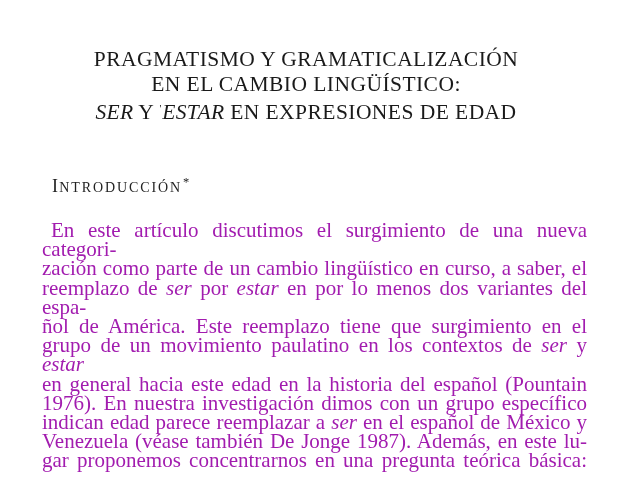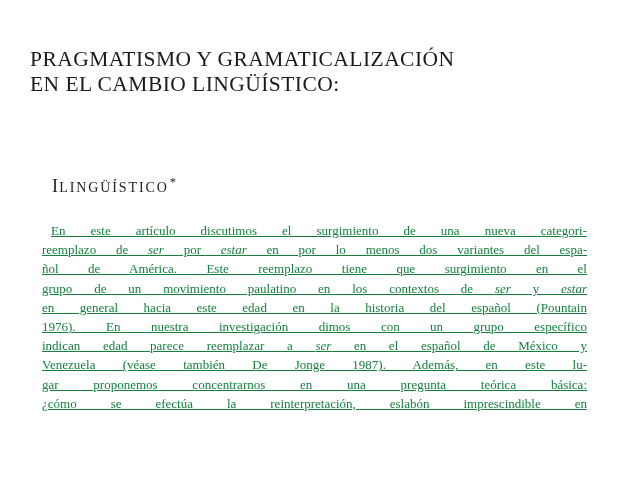--- a/index.html
+++ b/index.html
@@ -16,20 +16,21 @@
     position: absolute;
     inset: 0;
     background: #ffffff;
   }
   
   .title {
     position: absolute;
     left: 30px;
     top: 47px;
     width: 552px;
+    text-align: center;
     font-size: 21.5px;
     line-height: 24.5px;
     letter-spacing: 0.45px;
     color: #1a1a1a;
   }
   .title .line { white-space: nowrap; }
   .title i { font-style: italic; letter-spacing: 0.3px; }
   .stray {
     font-size: 0.5em;
     vertical-align: 0.62em;
@@ -57,53 +58,53 @@
     vertical-align: 0.5em;
     letter-spacing: 0;
     margin-left: 1px;
   }
   
   .para {
     position: absolute;
     left: 42px;
     top: 221px;
     width: 545px;
-    font-size: 13px;
+    font-size: 21px;
     line-height: 19.2px;
-    color: #15803d;
-    text-decoration: underline;
+    color: #a21caf;
   }
   .para .line {
     text-align: justify;
     text-align-last: justify;
   }
   .para .line.first { text-indent: 9px; }
   .para .line.last { text-align-last: left; }
   .para i { font-style: italic; }
 </style>
 </head>
 <body>
 
 <div class="sheet">
 
   <header class="title">
       <div class="line first"><span>PRAGMATISMO Y GRAMATICALIZACIÓN</span></div>
       <div class="line"><span>EN EL CAMBIO LINGÜÍSTICO:</span></div>
+      <div class="line last"><i>SER</i><span> Y </span><span class="stray">'</span><i>ESTAR</i><span> EN EXPRESIONES DE EDAD</span></div>
     </header>
 
   <div class="heading">
-    <span>I</span><span class="sc">LINGÜÍSTICO</span><span class="fn">*</span>
+    <span>I</span><span class="sc">NTRODUCCIÓN</span><span class="fn">*</span>
   </div>
 
   <div class="para">
       <div class="line first"><span>En este artículo discutimos el surgimiento de una nueva categori-</span></div>
+      <div class="line"><span>zación como parte de un cambio lingüístico en curso, a saber, el</span></div>
       <div class="line"><span>reemplazo de </span><i>ser</i><span> por </span><i>estar</i><span> en por lo menos dos variantes del espa-</span></div>
       <div class="line"><span>ñol de América. Este reemplazo tiene que surgimiento en el</span></div>
       <div class="line"><span>grupo de un movimiento paulatino en los contextos de </span><i>ser</i><span> y </span><i>estar</i></div>
       <div class="line"><span>en general hacia este edad en la historia del español (Pountain</span></div>
       <div class="line"><span>1976). En nuestra investigación dimos con un grupo específico</span></div>
       <div class="line"><span>indican edad parece reemplazar a </span><i>ser</i><span> en el español de México y</span></div>
       <div class="line"><span>Venezuela (véase también De Jonge 1987). Además, en este lu-</span></div>
       <div class="line"><span>gar proponemos concentrarnos en una pregunta teórica básica:</span></div>
-      <div class="line"><span>¿cómo se efectúa la reinterpretación, eslabón imprescindible en</span></div>
     </div>
 
 </div>
 
 </body></html>

